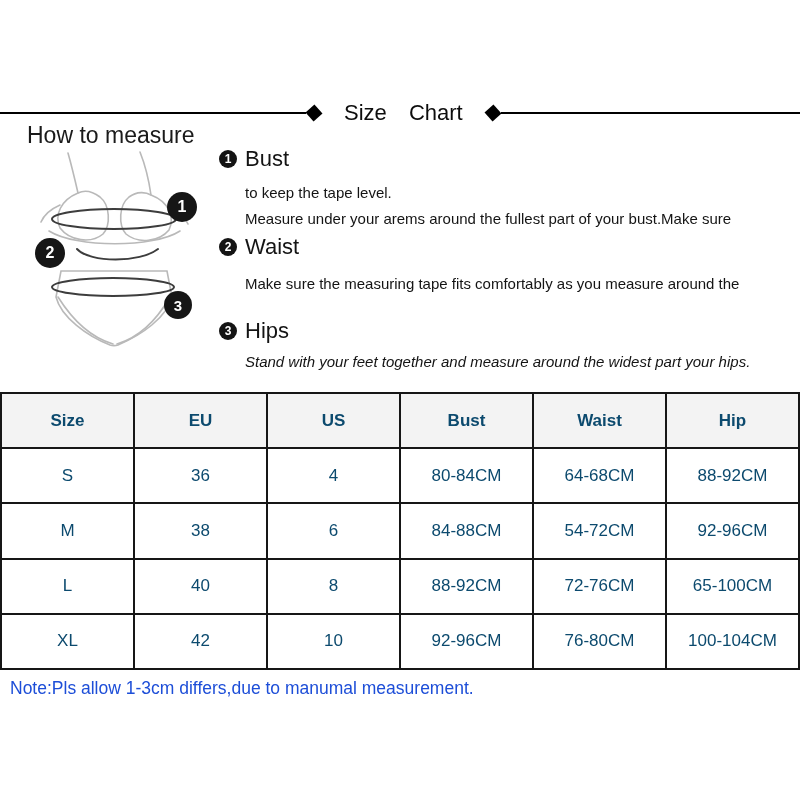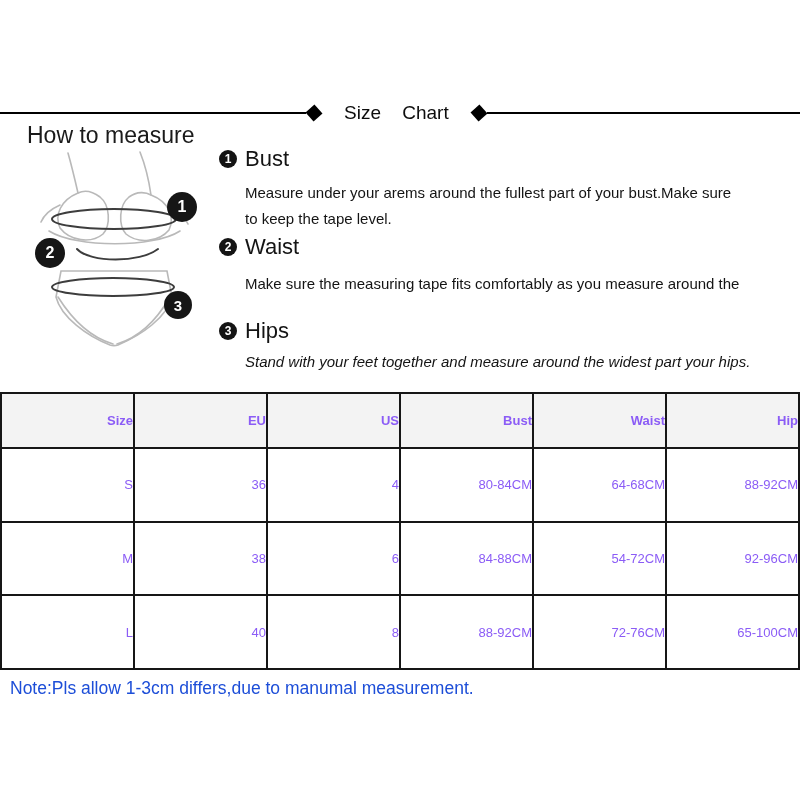--- a/index.html
+++ b/index.html
@@ -8,21 +8,21 @@
 
   
   .hdr { position: absolute; top: 100px; left: 0; right: 0; height: 26px;
          display: flex; align-items: center; }
   .hdr-line-left  { width: 306px; height: 2px; background: #000; }
   .hdr-line-right { flex: 1; height: 2px; background: #000; }
   .diamond { width: 12px; height: 12px; background: #000; transform: rotate(48deg);
              flex: 0 0 auto; }
   .d-left  { margin-left: 2px; }
   .d-right { margin-right: 2px; }
-  .hdr-title { font-size: 19px; color: #0d0d0d; margin: 16px 24px; word-spacing: 16px;
+  .hdr-title { font-size: 22px; color: #0d0d0d; margin: 16px 24px; word-spacing: 16px;
                white-space: nowrap; }
 
   
   .htm-heading { position: absolute; left: 27px; top: 122px; font-size: 23px; color: #1a1a1a; }
 
   .illustration { position: absolute; left: 30px; top: 145px; width: 195px; height: 215px; }
   .illustration svg { width: 100%; height: 100%; display: block; }
   .marker { position: absolute; width: 30px; height: 30px; border-radius: 50%;
             background: #161616; color: #fff; display: flex; align-items: center;
             justify-content: center; font-size: 16px; font-weight: bold; }
@@ -41,22 +41,22 @@
   .mi-lines { padding-left: 26px; font-size: 15px; color: #141414; font-weight: 500; }
   .mi-lines div { white-space: nowrap; }
   .mi-1 .mi-lines { margin-top: 8px; line-height: 26px; }
   .mi-2 .mi-lines { margin-top: 13px; line-height: 22px; }
   .mi-2 .mi-lines div:nth-child(2) { padding-left: 4px; }
   .mi-3 .mi-lines { margin-top: 7px; line-height: 22px; font-style: italic; }
 
   
   table.size-table { position: absolute; left: 0; top: 392px; width: 800px; height: 278px;
                      border-collapse: collapse; table-layout: fixed; }
-  .size-table th, .size-table td { border: 2px solid #161616; text-align: right;
-                                   vertical-align: middle; font-size: 13px; color: #8b5cf6; }
+  .size-table th, .size-table td { border: 2px solid #161616; text-align: center;
+                                   vertical-align: middle; font-size: 17px; color: #0c4a6e; }
   .size-table th { background: #f3f3f3; font-weight: bold; height: 55px; }
   .size-table td { background: #ffffff; font-weight: normal; }
 
   
   .note { position: absolute; left: 10px; top: 678px; font-size: 17.5px; color: #1d4ed8;
           white-space: nowrap; }
 </style>
 </head>
 <body>
 
@@ -103,22 +103,22 @@
   <div class="marker m2">2</div>
   <div class="marker m3">3</div>
 </div>
 
 <div class="measure-item mi-1">
   <div class="mi-head">
     <span class="badge">1</span>
     <span class="mi-title">Bust</span>
   </div>
   <div class="mi-lines">
+    <div>to keep the tape level.</div>
     <div>Measure under your arems around the fullest part of your bust.Make sure</div>
-    <div>to keep the tape level.</div>
   </div>
 </div>
 
 <div class="measure-item mi-2">
   <div class="mi-head">
     <span class="badge">2</span>
     <span class="mi-title">Waist</span>
   </div>
   <div class="mi-lines">
     <div>Make sure the measuring tape fits comfortably as you measure around the</div>
@@ -164,16 +164,24 @@
       <td>92-96CM</td>
     </tr>
     <tr>
       <td>L</td>
       <td>40</td>
       <td>8</td>
       <td>88-92CM</td>
       <td>72-76CM</td>
       <td>65-100CM</td>
     </tr>
+    <tr>
+      <td>XL</td>
+      <td>42</td>
+      <td>10</td>
+      <td>92-96CM</td>
+      <td>76-80CM</td>
+      <td>100-104CM</td>
+    </tr>
   </tbody>
 </table>
 
 <div class="note">Note:Pls allow 1-3cm differs,due to manumal measurement.</div>
 
 </body></html>

